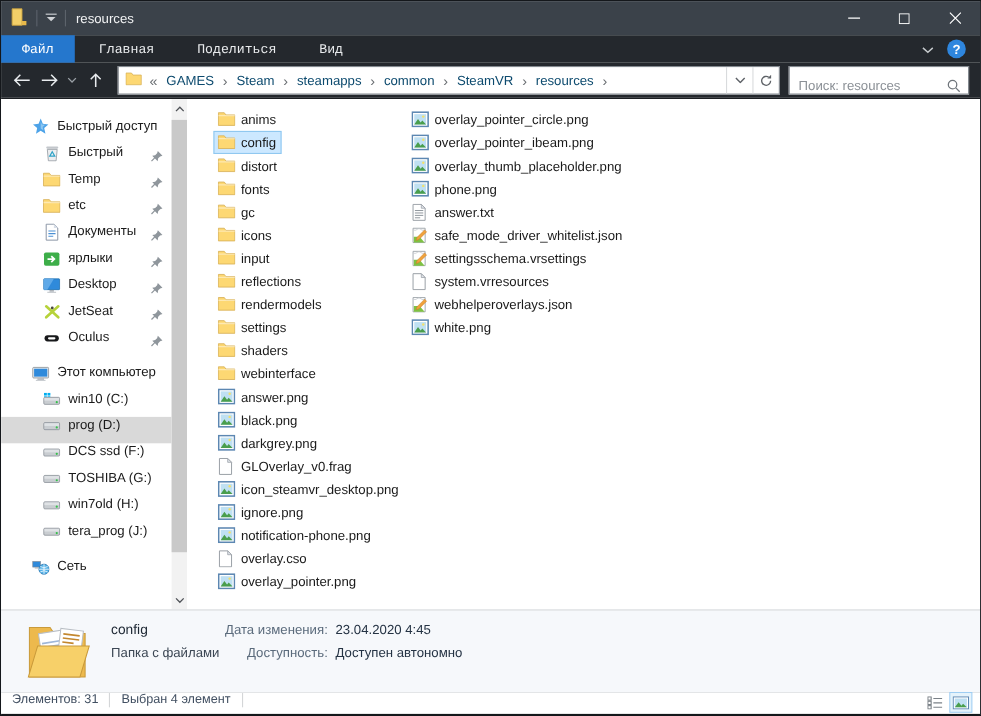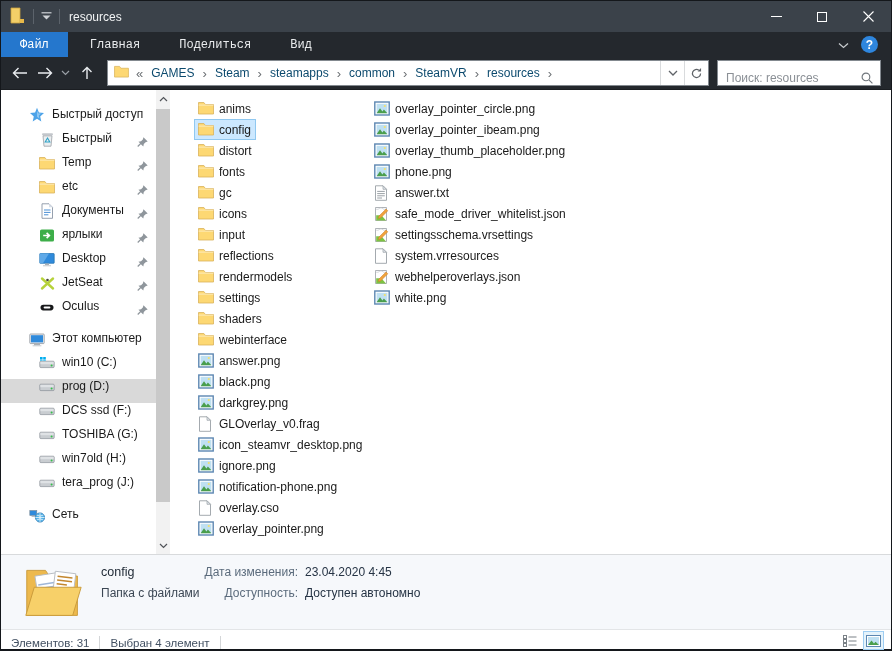--- a/index.html
+++ b/index.html
@@ -65,21 +65,21 @@
   
   .details { height:75px; background:#f6f8fb; border-top:1px solid #d8dadc; position:relative; }
   .details .bigicon { position:absolute; left:22px; top:5px; }
   .details .dname { position:absolute; left:100px; top:10px; font-size:12.5px; color:#1d2733; }
   .details .dtype { position:absolute; left:100px; top:31px; color:#3c4754; }
   .meta-label { position:absolute; width:97px; text-align:right; left:200px; color:#5b6b7c; }
   .meta-value { position:absolute; left:304px; color:#253344;text-align:center; }
   .row1 { top:10px; } .row2 { top:31px; }
 
   
-  .statusbar { height:20px; background:#fff; border-top:1px solid #e3e5e7; display:flex; align-items:flex-end; padding:0 8px 0 10px; color:#425062; font-size:11.5px; }
+  .statusbar { height:20px; background:#fff; border-top:1px solid #e3e5e7; display:flex; align-items:flex-start; padding:0 8px 0 10px; color:#425062; font-size:11.5px; }
   .sdiv { width:1px; height:13px; background:#d4d6d8; margin:0 10px; }
   .statusbar-right { margin-left:auto; display:flex; align-items:center; gap:5px; }
   .view-btn { width:19px; height:17px; display:flex; align-items:center; justify-content:center; }
   .view-btn.active { background:#e5f3fb; outline:1px solid #9ecdf2; }
   .bottom-strip { height:3px; background:#14171b; }
 </style>
 </head>
 <body>
 
 <div class="window">

